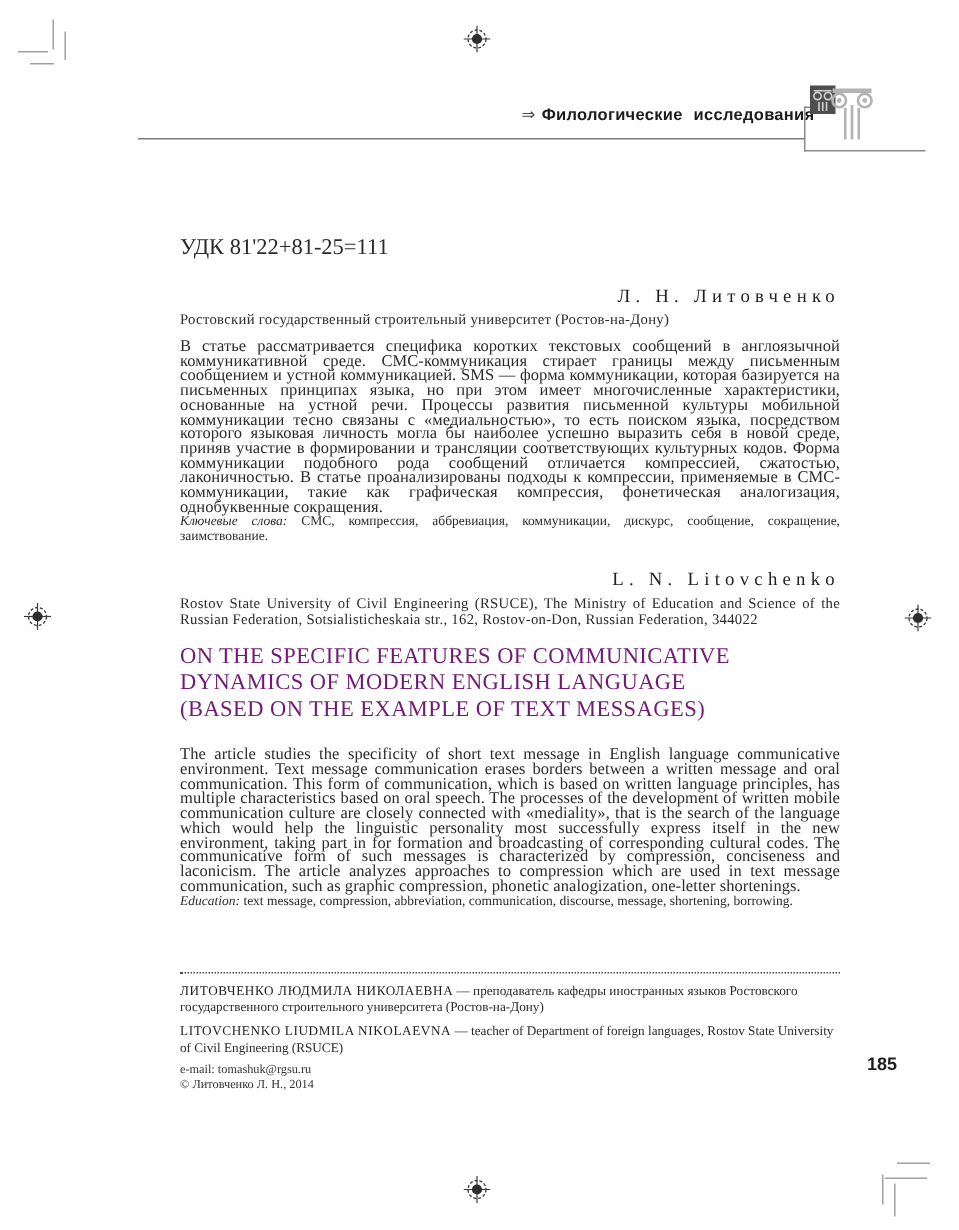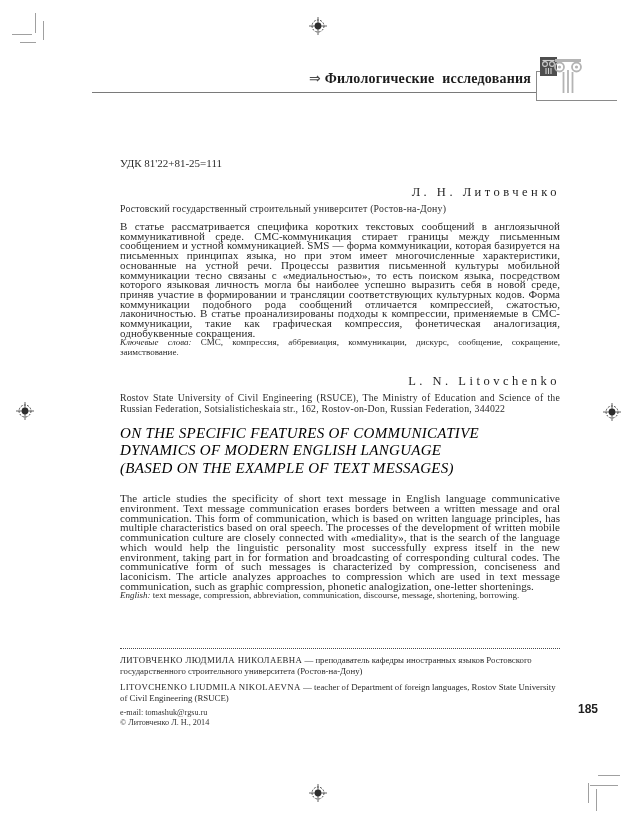--- a/index.html
+++ b/index.html
@@ -7,52 +7,52 @@
     width:639px;height:820px;position:relative;overflow:hidden;
     background:#ffffff;color:#2b2b2b;
     font-family:"Liberation Serif", serif;
   }
   
   .crop{position:absolute;background:#a0a0a0;}
   
   .regmark{position:absolute;width:18px;height:18px;}
   
   .header-label{
-    position:absolute;top:70px;right:108px;
-    font-family:Liberation Serif, serif;font-weight:bold;
-    font-size:14px;letter-spacing:0.2px;word-spacing:4px;color:#1c1c1c;
+    position:absolute;top:70px;right:96px;
+    font-family:Liberation Sans, sans-serif;font-weight:bold;
+    font-size:11px;letter-spacing:0.2px;word-spacing:4px;color:#1c1c1c;
     white-space:nowrap;
   }
   .header-label .arr{font-weight:normal;color:#4a4a4a;margin-right:4px;}
   .rule-left{position:absolute;left:92px;top:92px;width:444px;height:1px;background:#7a7a7a;}
   .bracket-vert{position:absolute;left:536px;top:71px;width:1px;height:30px;background:#8a8a8a;}
   .bracket-top{position:absolute;left:536px;top:71px;width:10px;height:1px;background:#8a8a8a;}
   .rule-right{position:absolute;left:536px;top:100px;width:81px;height:1px;background:#8a8a8a;}
   .logo{position:absolute;left:540px;top:55px;}
   
   .main{position:absolute;left:120px;top:146px;width:440px;}
   .title{
     text-align:right;padding-right:50px;margin:18px 0 0 0;
     font-size:17px;line-height:26px;letter-spacing:0.4px;color:#1f1f1f;
   }
   .drop-cap{
     font-size:62px;font-style:italic;line-height:0;
     position:relative;top:5px;margin-right:1px;color:#1f1f1f;
   }
-  .udc{font-size:11px;margin:11px 0 16px 0;}
+  .udc{font-size:15px;margin:11px 0 16px 0;}
   .author{font-size:12.5px;letter-spacing:3.5px;margin:5px 0 0 0;color:#1f1f1f;text-align:right;}
   .author-en{margin-top:16px;}
   .affil{font-size:9.8px;margin:3px 0 0 0;letter-spacing:0.2px;}
   .affil-en{line-height:11.5px;text-align:justify;}
   .abstract{font-size:11px;line-height:9.7px;text-align:justify;margin:8px 0 0 0;letter-spacing:0.05px;}
   .kw{font-size:9px;line-height:9.7px;text-align:justify;margin:0;}
   .kw i{}
   .title-en{
-    font-style:italic;font-size:15px;line-height:17.5px;
-    margin:10px 0 17px 0;letter-spacing:0.3px;color:#000000;
+    font-size:15px;line-height:17.5px;
+    margin:10px 0 17px 0;letter-spacing:0.3px;color:#701a75;
   }
   .abstract-en{margin-top:6px;}
   
   .footer-block{position:absolute;left:120px;top:648px;width:440px;}
   .dotted{border-top:1px dotted #4a4a4a;height:0;margin:0;}
   .bio{font-size:8.8px;line-height:10.5px;margin:6px 0 0 0;}
   .bio-name{letter-spacing:0.4px;color:#1f1f1f;}
   .contact{text-align:left;font-size:8.2px;line-height:10px;margin:5px 0 1px 0;color:#333333;}
   .page-num{
     position:absolute;left:578px;top:702px;
@@ -134,21 +134,21 @@
   <p class="author author-en">L. N. Litovchenko</p>
   <p class="affil affil-en">Rostov State University of Civil Engineering (RSUCE), The Ministry of Education and Science of the Russian Federation, Sotsialisticheskaia str., 162, Rostov-on-Don, Russian Federation, 344022</p>
 
   <div class="title-en">
     <div>ON THE SPECIFIC FEATURES OF COMMUNICATIVE</div>
     <div>DYNAMICS OF MODERN ENGLISH LANGUAGE</div>
     <div>(BASED ON THE EXAMPLE OF TEXT MESSAGES)</div>
   </div>
 
   <p class="abstract abstract-en">The article studies the specificity of short text message in English language communicative environment. Text message communication erases borders between a written message and oral communication. This form of communication, which is based on written language principles, has multiple characteristics based on oral speech. The processes of the development of written mobile communication culture are closely connected with «mediality», that is the search of the language which would help the linguistic personality most successfully express itself in the new environment, taking part in for formation and broadcasting of corresponding cultural codes. The communicative form of such messages is characterized by compression, conciseness and laconicism. The article analyzes approaches to compression which are used in text message communication, such as graphic compression, phonetic analogization, one-letter shortenings.</p>
-  <p class="kw"><i>English:</i> <span>text message, compression, abbreviation, communication, discourse, message, shortening, borrowing.</span></p>
+  <p class="kw"><i>Education:</i> <span>text message, compression, abbreviation, communication, discourse, message, shortening, borrowing.</span></p>
 
 </div>
 
 <div class="footer-block">
   <div class="dotted"></div>
   <p class="bio"><span class="bio-name">ЛИТОВЧЕНКО ЛЮДМИЛА НИКОЛАЕВНА</span> <span>— преподаватель кафедры иностранных языков Ростовского государственного строительного университета (Ростов-на-Дону)</span></p>
   <p class="bio"><span class="bio-name">LITOVCHENKO LIUDMILA NIKOLAEVNA</span> <span>— teacher of Department of foreign languages, Rostov State University of Civil Engineering (RSUCE)</span></p>
   <p class="contact"><span>e-mail: tomashuk@rgsu.ru</span><br><span>© Литовченко Л. Н., 2014</span></p>
 </div>
 

